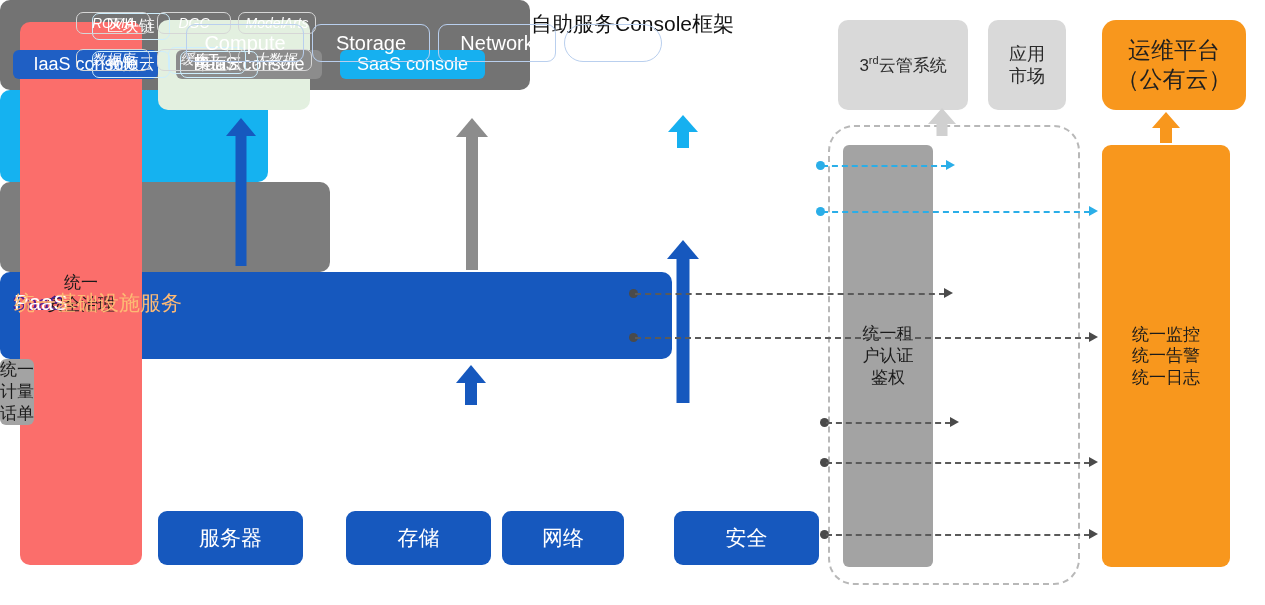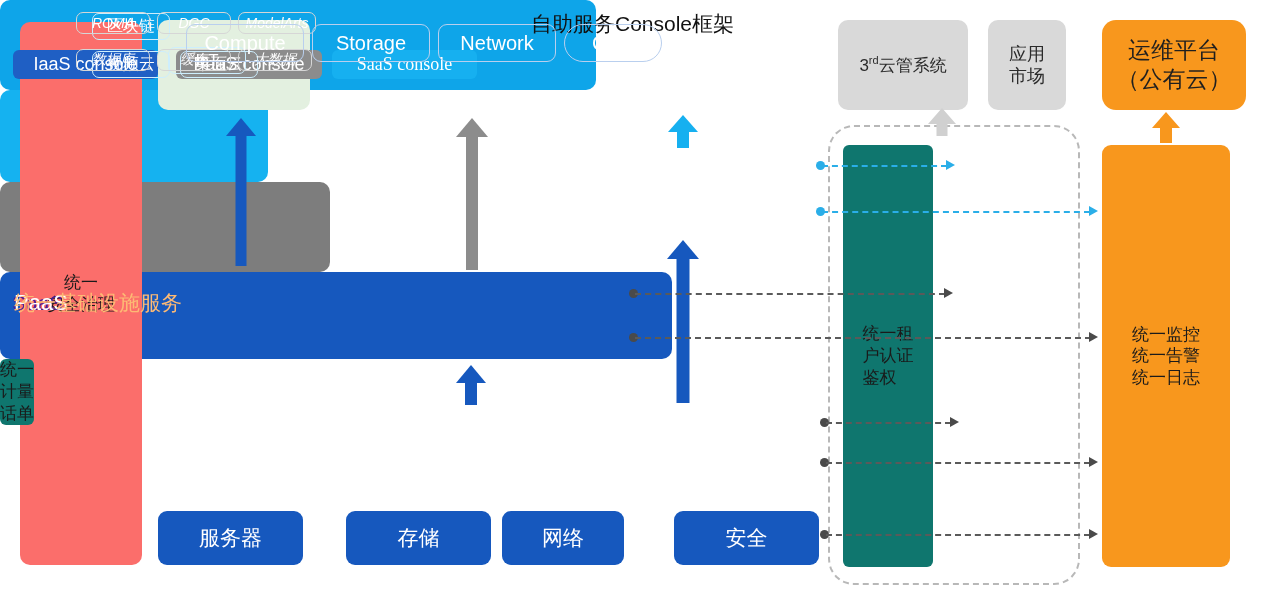--- a/index.html
+++ b/index.html
@@ -43,33 +43,33 @@
   }
 
   
   #api-gateway{
     left:158px; top:20px; width:152px; height:90px;
     background:#e3f0e0; color:#1d1d1d; font-size:19px; border-radius:10px;
   }
 
   
   #console-frame{
-    left:322px; top:20px; width:596px; height:90px;
-    background:#0ea5e9; border-radius:10px;
+    left:322px; top:20px; width:498px; height:90px;
+    background:#737373; border-radius:10px;padding-left:32px;
   }
   #console-title{
     position:absolute; left:0; top:10px; width:100%;
     text-align:center; font-size:21px; color:#111;
   }
   .console-chip{
     top:50px; height:29px; font-size:18px; color:#ffffff; border-radius:6px;
   }
   #chip-iaas{ left:13px;  width:145px; background:#1f5fc4; }
   #chip-paas{ left:176px; width:146px; background:#8c8c8c; }
-  #chip-saas{ left:332px; width:145px; background:#16b0f0;font-family:Liberation Serif, serif; }
+  #chip-saas{ left:340px; width:145px; background:#16b0f0; }
 
   
   #third-cloud{
     left:838px; top:20px; width:130px; height:90px;
     background:#d9d9d9; color:#2b2b2b; font-size:17px; border-radius:10px;
   }
   #third-cloud sup{ font-size:11px; vertical-align:super; }
   #app-market{
     left:988px; top:20px; width:78px; height:90px;
     background:#d9d9d9; color:#2b2b2b; font-size:18px; border-radius:10px;
@@ -150,23 +150,23 @@
 
   
   #platform-dashed{
     position:absolute;
     left:828px; top:125px; width:252px; height:460px;
     border:2.5px dashed #b8b8b8; border-radius:26px;
     box-sizing:border-box;
   }
   .svc-col{
     position:absolute;
-    background:#0f766e; border-radius:6px;
+    background:#a3a3a3; border-radius:6px;
     display:flex; align-items:center; justify-content:center;
-    text-align:left; color:#1a1a1a; font-size:17px; line-height:1.3;
+    text-align:center; color:#1a1a1a; font-size:17px; line-height:1.3;
     box-sizing:border-box;
   }
   #col-auth{    left:843px; top:145px; width:90px; height:422px; }
   #col-billing; 
   #col-billing{ left:958px; top:145px; width:108px; height:422px; }
 
   
   #monitor-col{
     left:1102px; top:145px; width:128px; height:422px;
     background:#f8971d; color:#1b1b1b; font-size:17px; border-radius:9px;

